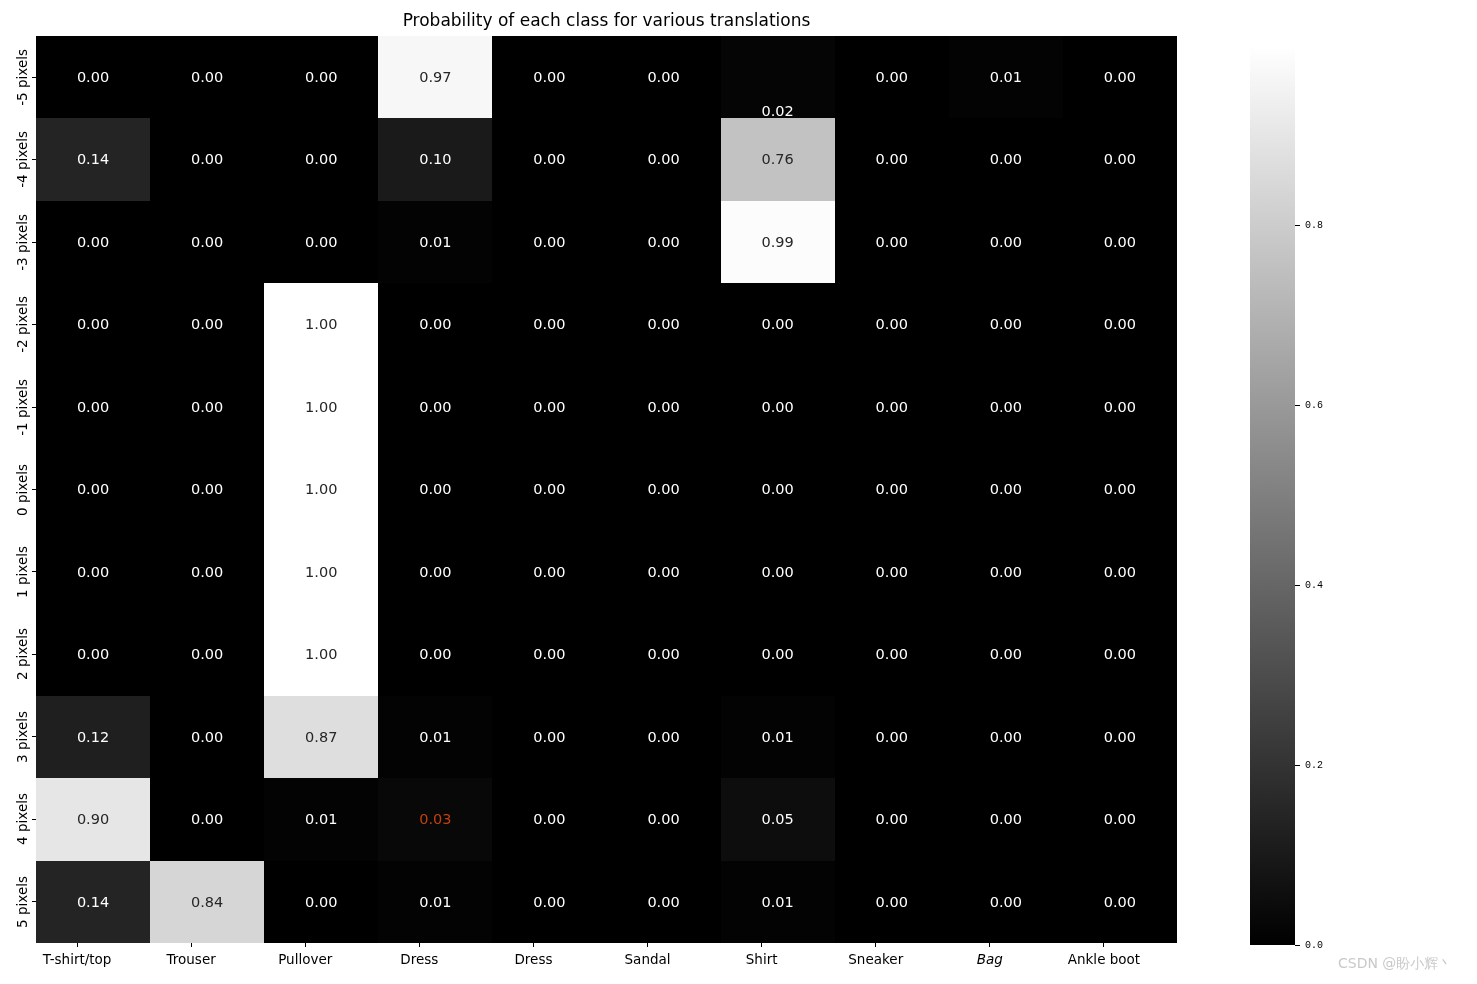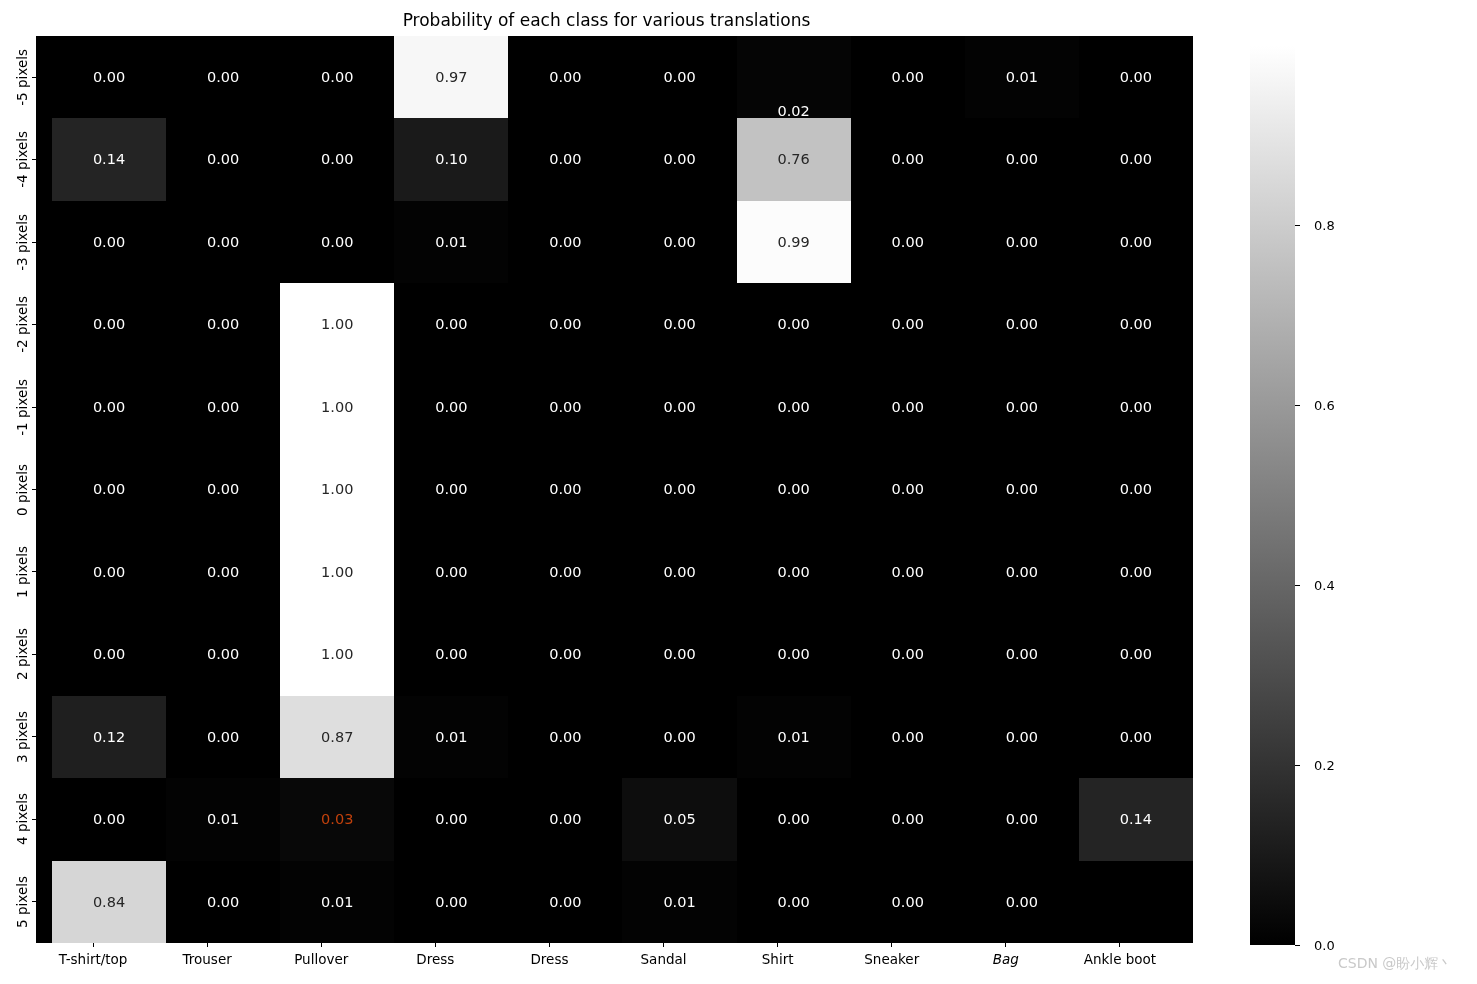--- a/index.html
+++ b/index.html
@@ -45,21 +45,20 @@
   }
   #heatmap-grid {
     position: absolute;
     left: 0; top: 0;
     width: 1141px;
     height: 907px;
     display: grid;
     grid-template-columns: repeat(10, 1fr);
     grid-template-rows: repeat(11, 1fr);
     background: #000000;
-    padding-left: 16px;
   }
   .hm-cell {
     position: relative;
     display: flex;
     align-items: center;
     justify-content: center;
     font-size: 14.5px;
     line-height: 1;
   }
   .hm-cell .cell-text {
@@ -96,21 +95,21 @@
     width: 4px;
     height: 1px;
     background: #000000;
     margin-left: 2px;
     flex: 0 0 auto;
   }
 
   
   #x-axis {
     position: absolute;
-    left: 36px;
+    left: 20px;
     top: 943px;
     width: 1141px;
     height: 40px;
   }
   .x-tick-col {
     position: absolute;
     top: 0;
     width: 114.1px;
     display: flex;
     flex-direction: column;
@@ -149,24 +148,25 @@
     height: 0px;
     display: flex;
     align-items: center;
   }
   .cb-tick-mark {
     width: 5px;
     height: 1px;
     background: #000000;
   }
   .cb-tick-label {
-    margin-left: 14px;
-    font-size: 13px;
+    margin-left: 5px;
+    font-size: 10px;
     color: #000000;
     white-space: nowrap;
+    font-family: Liberation Mono, monospace;
   }
 
   
   #watermark {
     position: absolute;
     left: 1338px;
     top: 955px;
     font-size: 14px;
     color: #c9c9c9;
     white-space: nowrap;
@@ -491,20 +491,23 @@
         </div>
         <div class="hm-cell" style="background: rgb(0, 0, 0);">
           <span class="cell-text" style="color: rgb(255, 255, 255);">0.00</span>
         </div>
         <div class="hm-cell" style="background: rgb(0, 0, 0);">
           <span class="cell-text" style="color: rgb(255, 255, 255);">0.00</span>
         </div>
         <div class="hm-cell" style="background: rgb(0, 0, 0);">
           <span class="cell-text" style="color: rgb(255, 255, 255);">0.00</span>
         </div>
+        <div class="hm-cell" style="background: rgb(230, 230, 230);">
+          <span class="cell-text" style="color: rgb(38, 38, 38);">0.90</span>
+        </div>
         <div class="hm-cell" style="background: rgb(0, 0, 0);">
           <span class="cell-text" style="color: rgb(255, 255, 255);">0.00</span>
         </div>
         <div class="hm-cell" style="background: rgb(3, 3, 3);">
           <span class="cell-text" style="color: rgb(255, 255, 255);">0.01</span>
         </div>
         <div class="hm-cell" style="background: rgb(8, 8, 8);">
           <span class="cell-text" style="color: #c2410c;">0.03</span>
         </div>
         <div class="hm-cell" style="background: rgb(0, 0, 0);">

